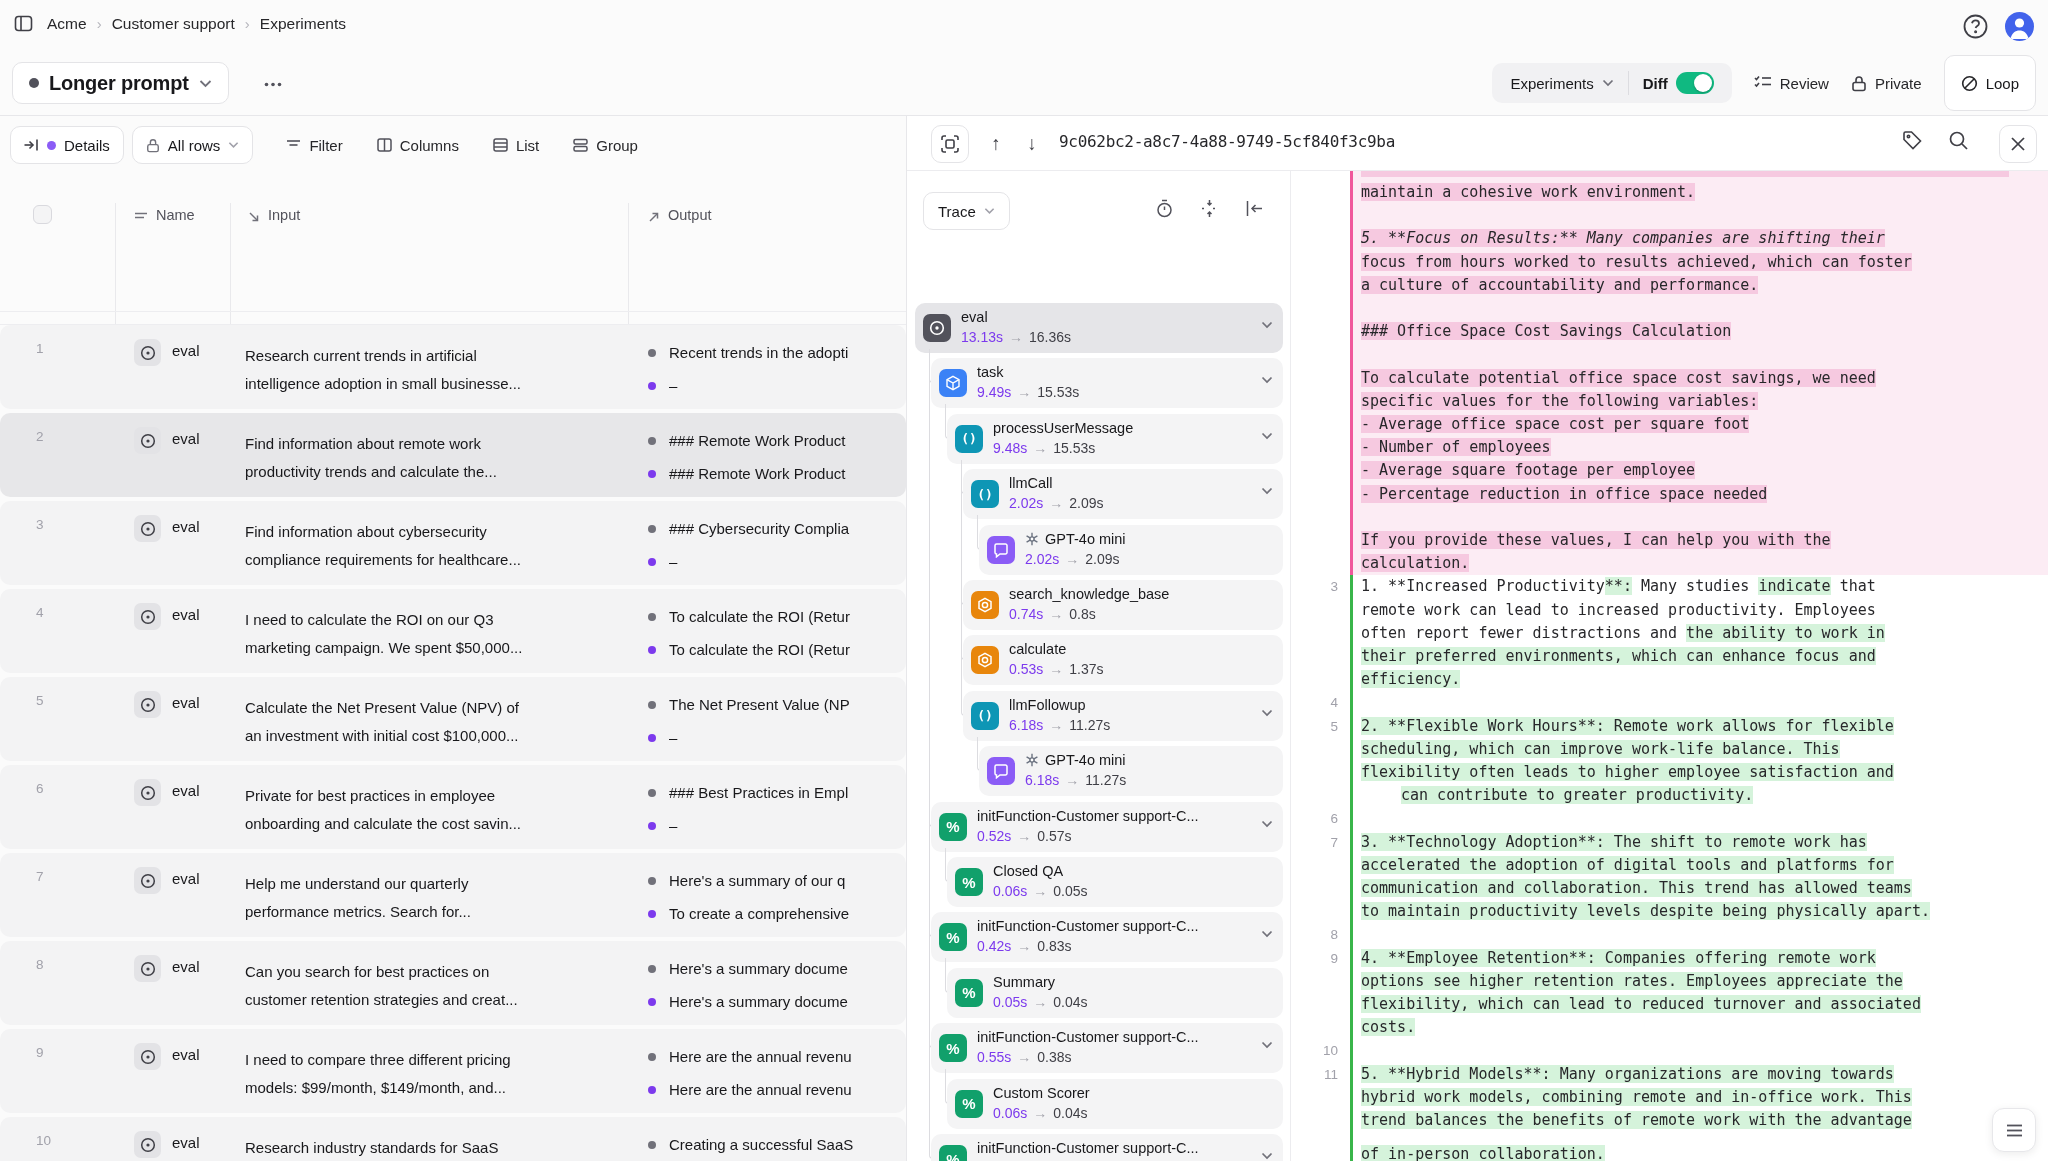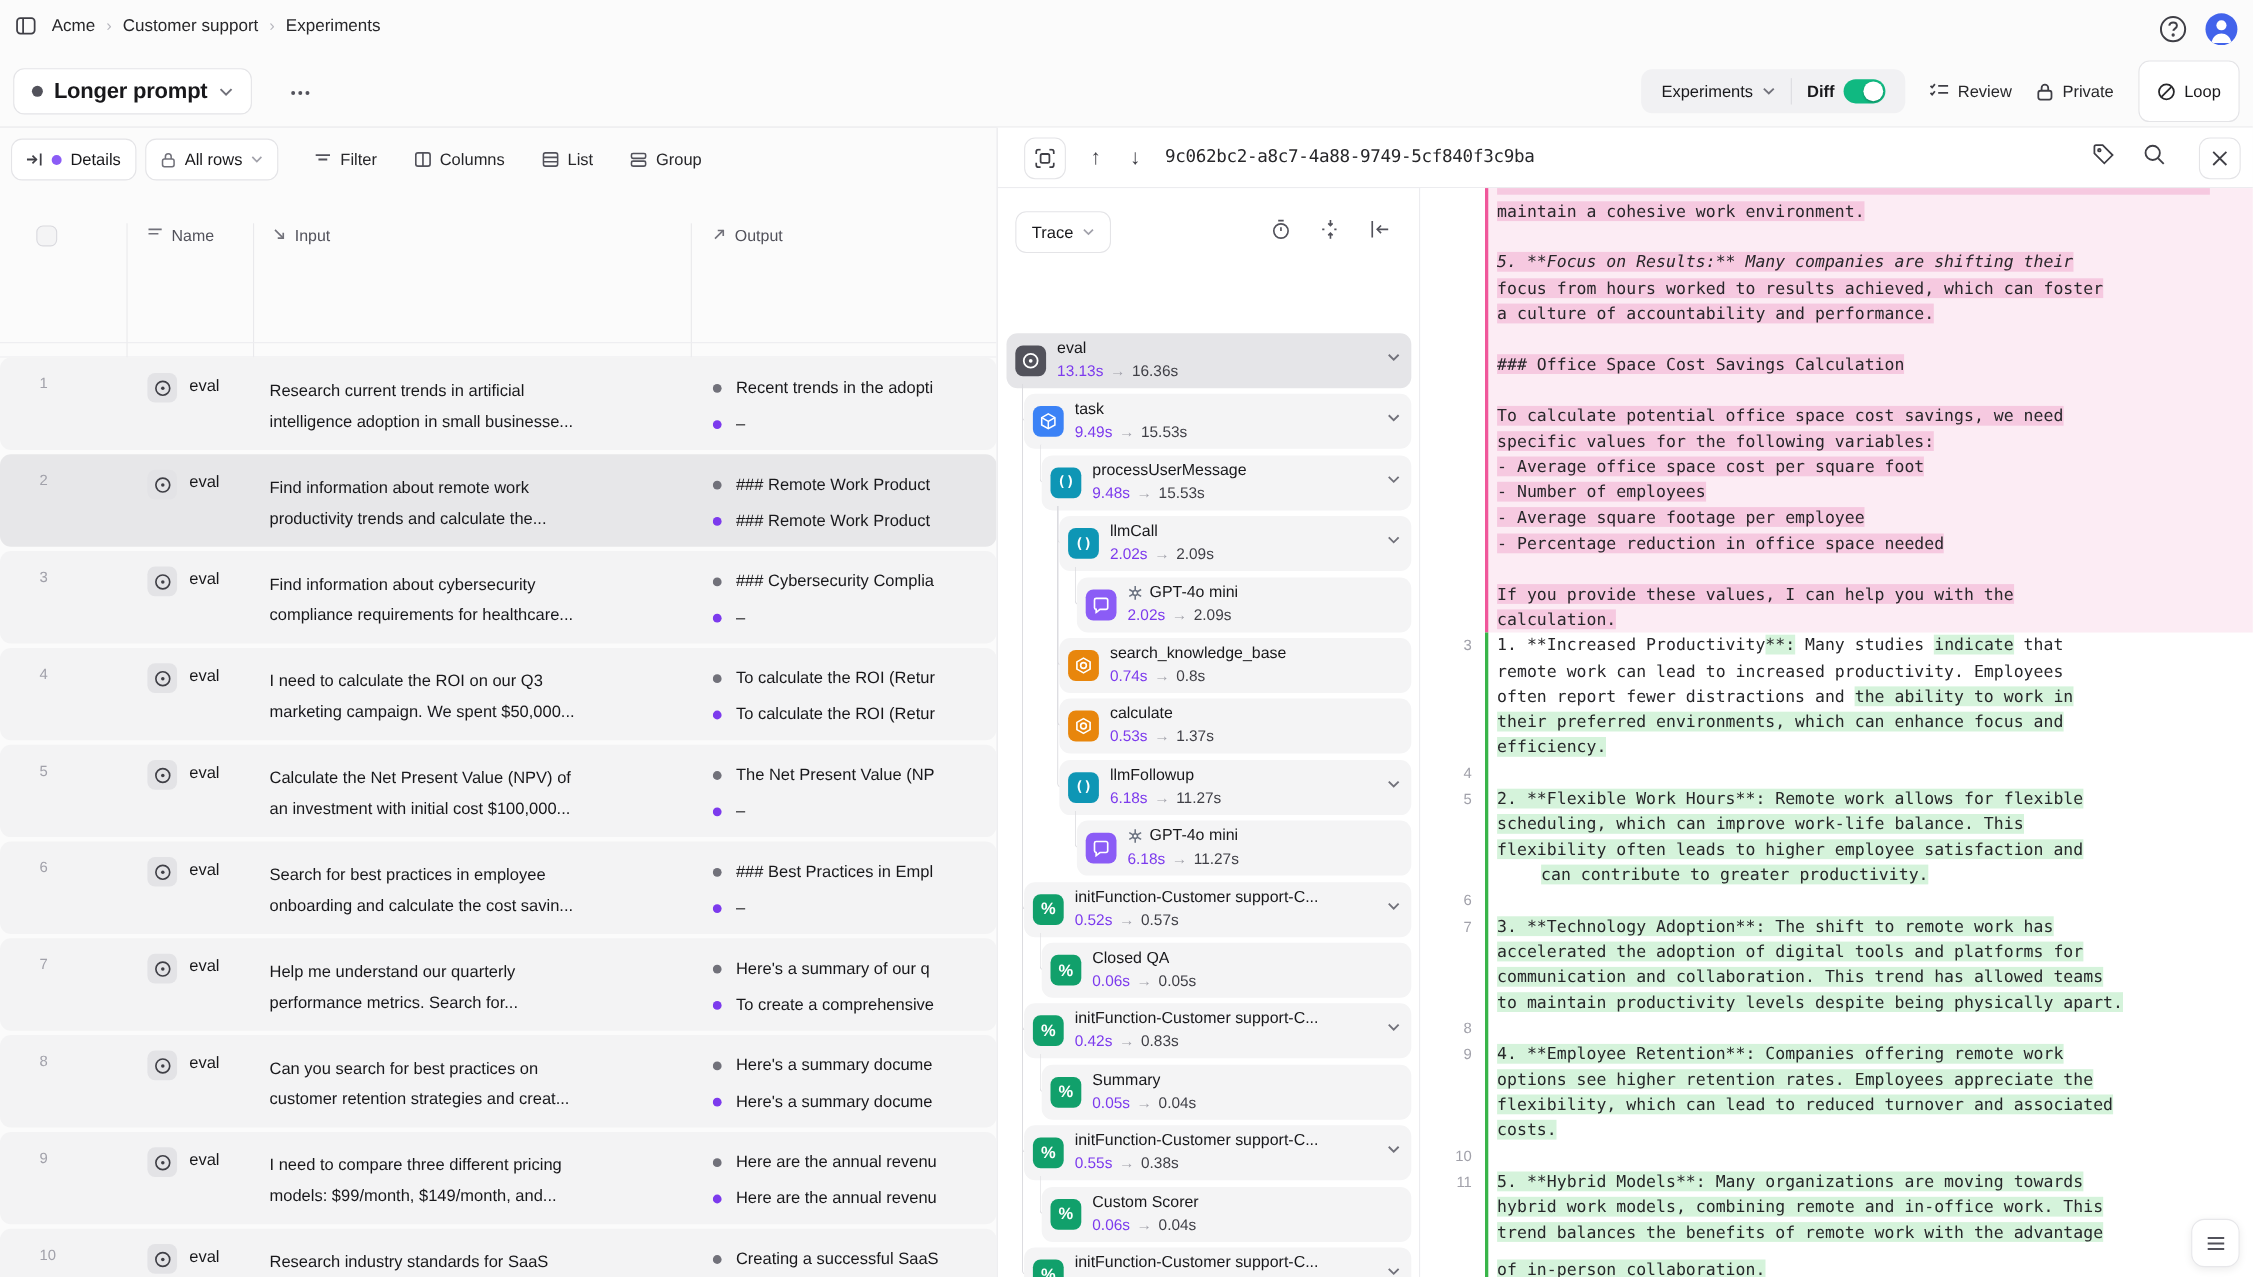--- a/index.html
+++ b/index.html
@@ -37,21 +37,21 @@
   .toolbar { position:absolute; left:0; top:8px; height:42px; display:flex; align-items:center; gap:8px; padding-left:10px; }
   .tb-btn { display:flex; align-items:center; gap:8px; height:38px; padding:0 13px; font-size:15px; color:#18181b;
             border:1px solid #e4e4e7; border-radius:10px; background:#fff; }
   .tb-flat { display:flex; align-items:center; gap:8px; height:38px; padding:0 13px; font-size:15px; color:#27272a; }
   .pdot { width:9px; height:9px; border-radius:50%; background:#8b5cf6; }
 
   .thead { position:absolute; left:0; top:79px; width:906px; height:130px; }
   .col-line { position:absolute; top:8px; bottom:0; width:1px; background:#e9e9ec; }
   .thead-bottom { position:absolute; left:0; top:116px; width:906px; height:1px; background:#ededf0; }
   .thead-split { position:absolute; left:0; bottom:0; width:906px; height:1px; background:#ededf0; }
-  .th-label { position:absolute; top:12px; display:flex; align-items:flex-start; gap:8px; font-size:14.5px; color:#52525b; }
+  .th-label { position:absolute; top:12px; display:flex; align-items:flex-end; gap:8px; font-size:14.5px; color:#52525b; }
   .th-check { position:absolute; left:33px; top:10px; width:19px; height:19px; border:1px solid #d9d9de; border-radius:6px; background:#f4f4f5; }
 
   .rows { position:absolute; left:0; top:209px; width:906px; height:836px; }
   .trow { position:absolute; left:0; width:906px; height:84px; background:#f3f3f4; border-radius:10px; }
   .trow.sel { background:#e7e7e9; }
   .row-num { position:absolute; left:36px; top:16px; font-size:13.5px; color:#a1a1aa; }
   .name-chip { position:absolute; left:134px; top:14px; width:27px; height:27px; border-radius:7px; background:#e3e3e6; color:#3f3f46; display:flex; align-items:center; justify-content:center; }
   .name-txt { position:absolute; left:172px; top:17px; font-size:15px; color:#18181b; }
   .input-cell { position:absolute; left:245px; top:17px; width:372px; font-size:15px; line-height:28px; color:#18181b; }
   .input-cell div { white-space:nowrap; overflow:hidden; }
@@ -423,21 +423,21 @@
         <div class="trow" style="top: 440px;">
     <div class="row-num">6</div>
     <div class="name-chip">
       <svg width="16" height="16" viewBox="0 0 16 16" fill="none" stroke="currentColor" stroke-width="1.5">
               <circle cx="8" cy="8" r="6.3"></circle>
               <circle cx="8" cy="8" r="1.6" fill="currentColor" stroke="none"></circle>
             </svg>
     </div>
     <div class="name-txt">eval</div>
     <div class="input-cell">
-            <div>Search for best practices in employee</div>
+            <div>Private for best practices in employee</div>
             <div>onboarding and calculate the cost savin...</div>
           </div>
     <div class="out-line" style="top:19px">
       <span class="out-dot" style="background:#71717a"></span>
       <span class="out-txt">### Best Practices in Empl</span>
           </div>
           <div class="out-line" style="top:52px">
       <span class="out-dot" style="background:#7c3aed"></span>
       <span class="out-txt">–</span>
           </div>

